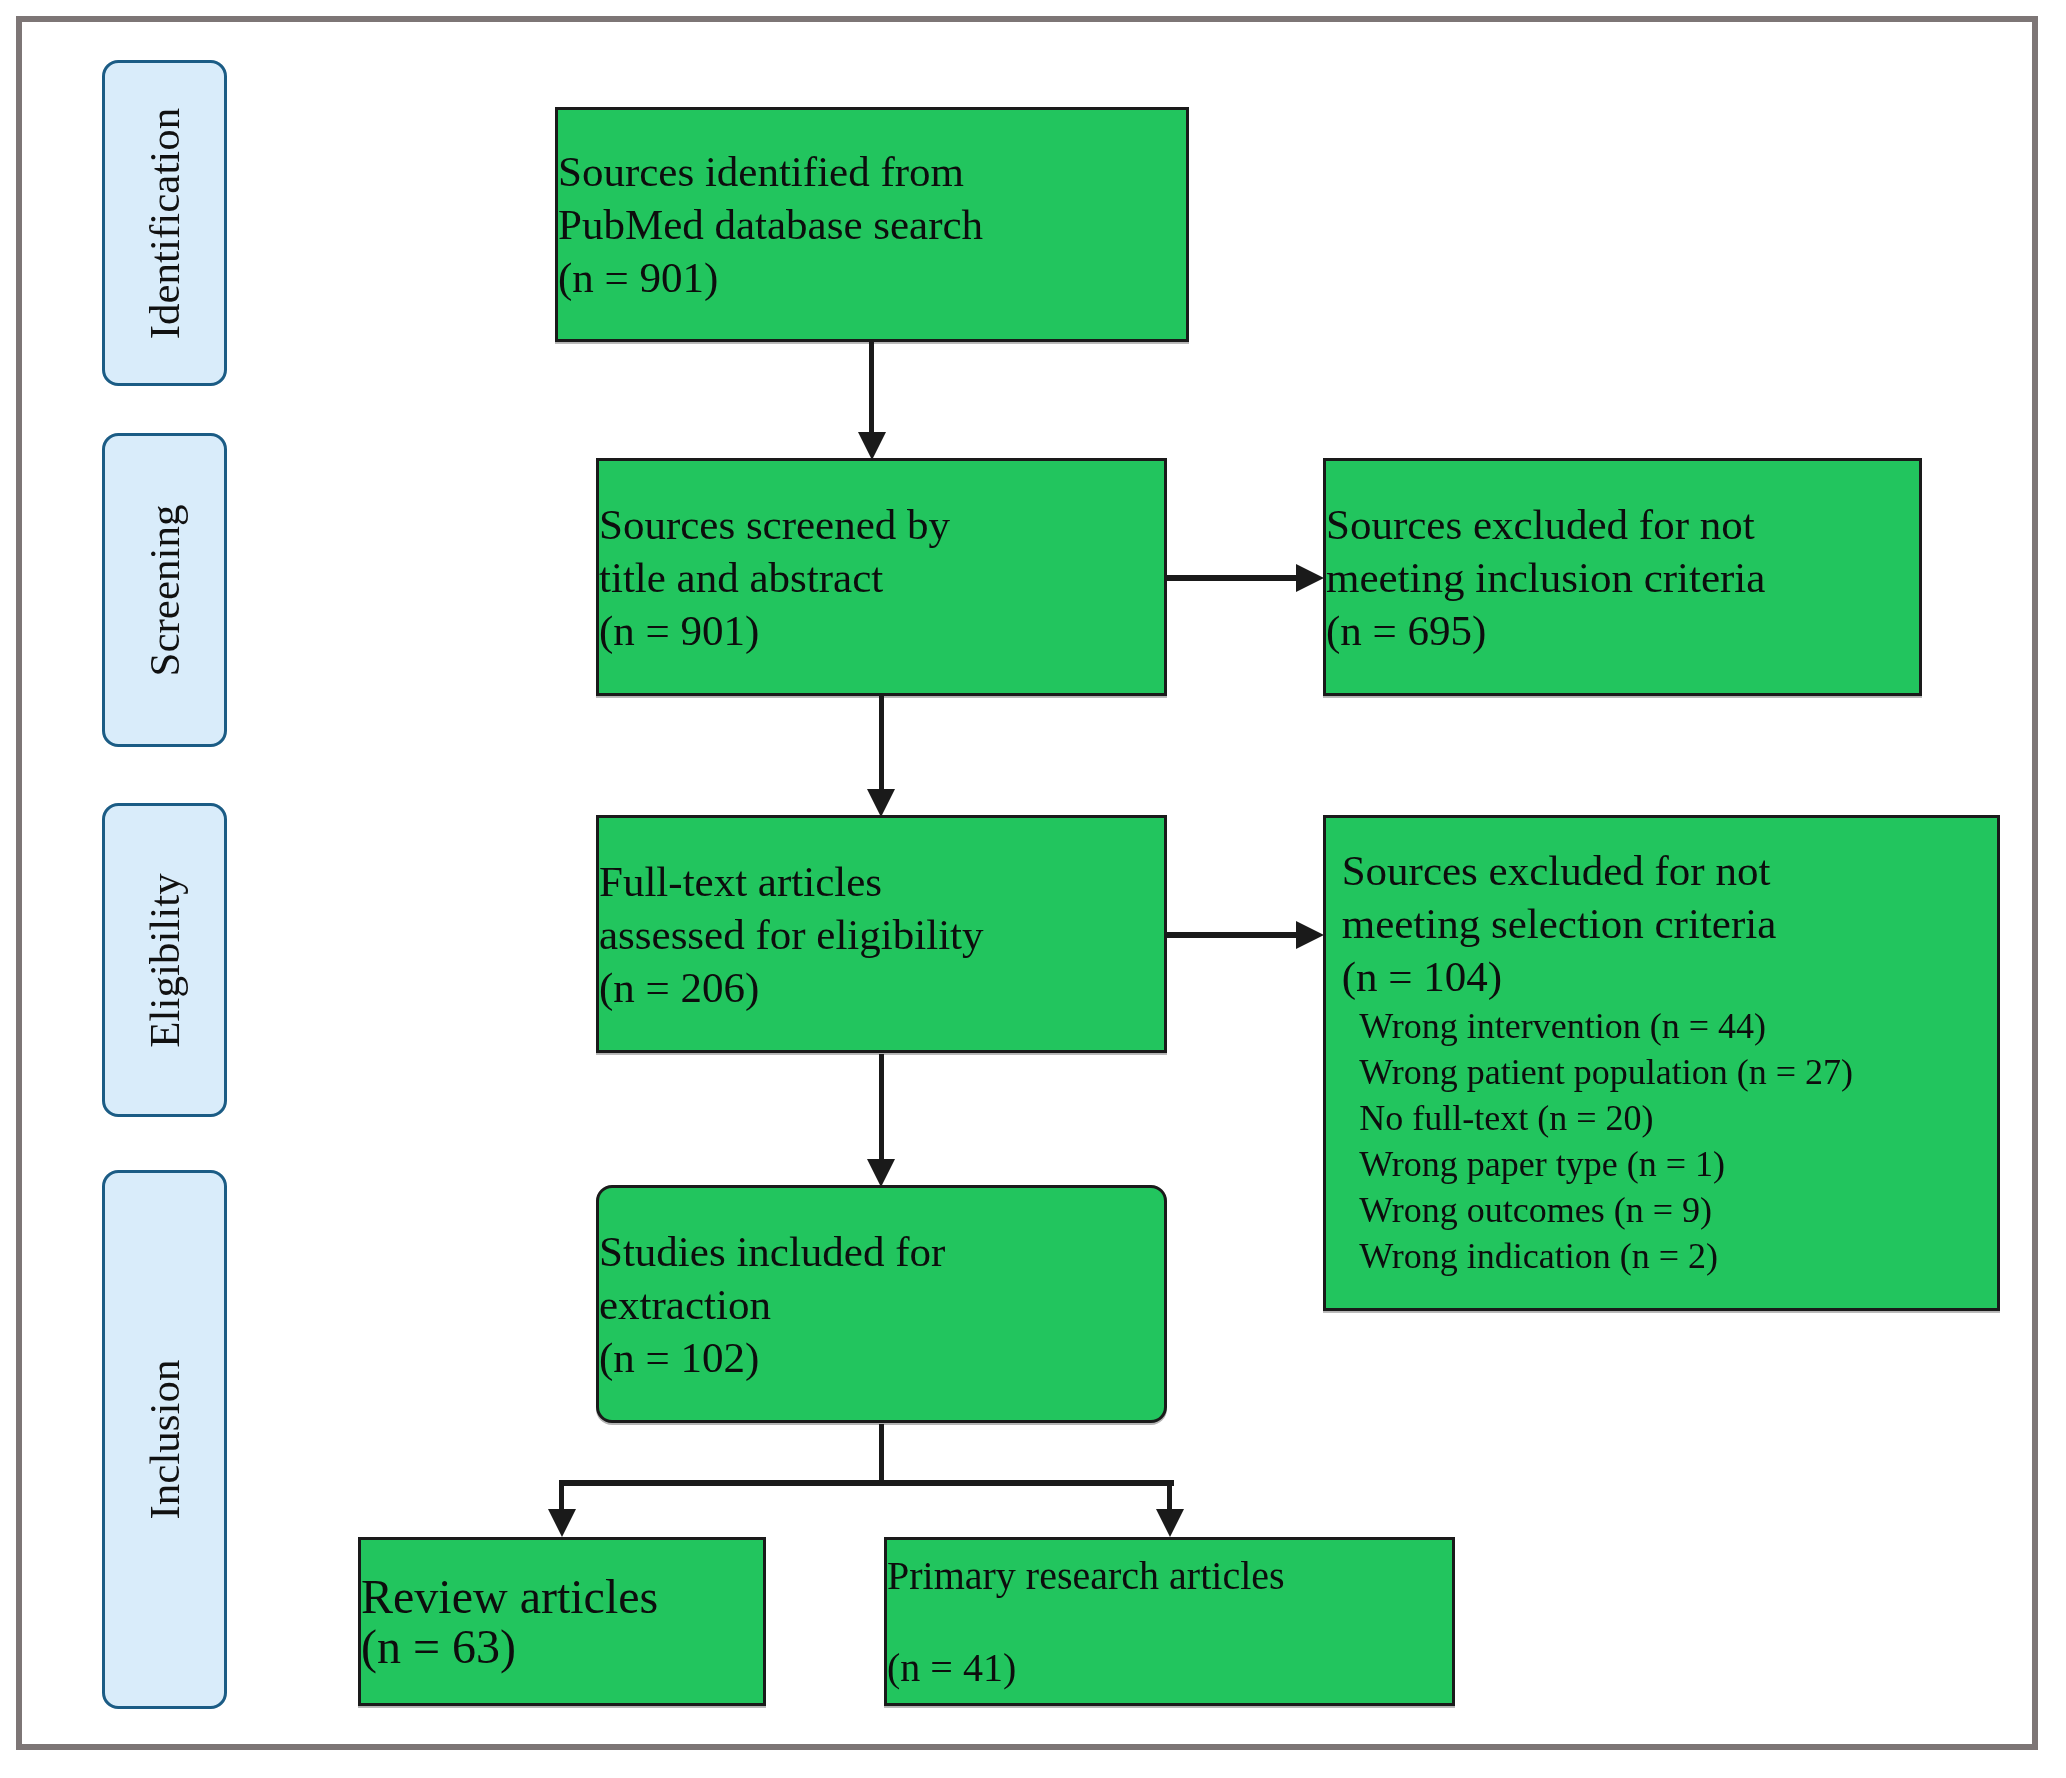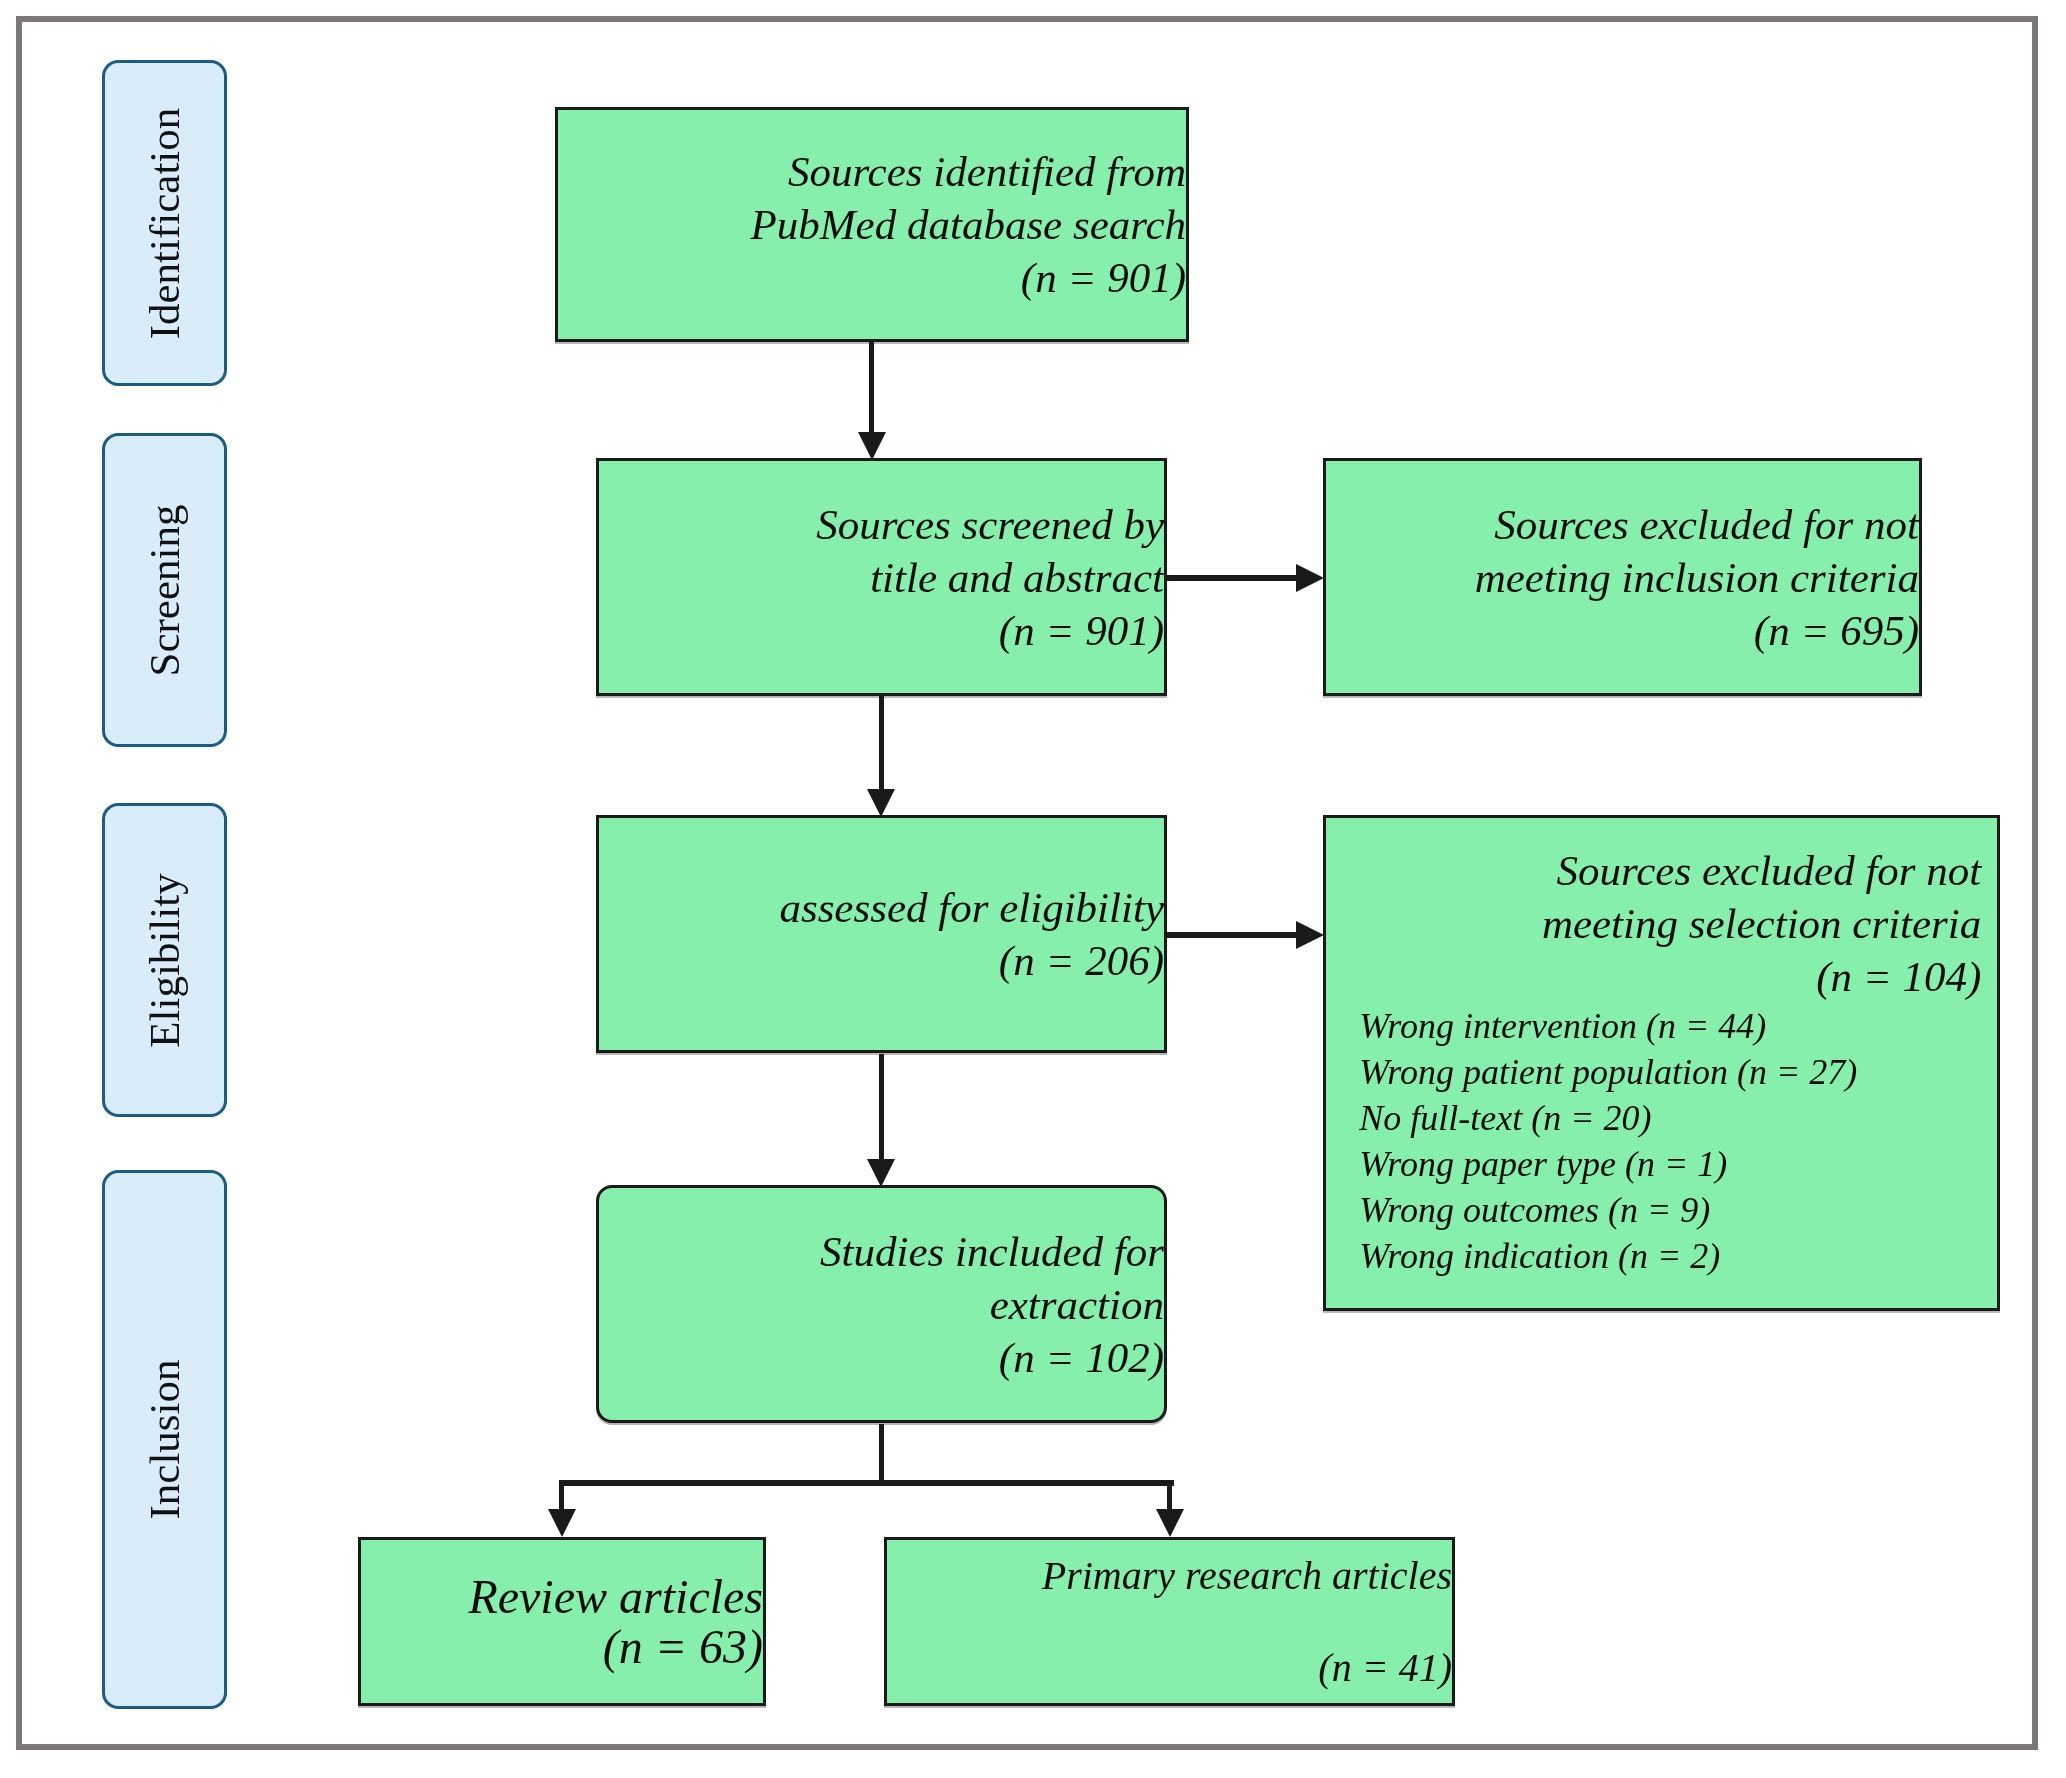--- a/index.html
+++ b/index.html
@@ -45,32 +45,31 @@
     color: #111111;
   }
   #stage-identification { left: 102px; top: 60px;  width: 125px; height: 326px; }
   #stage-screening      { left: 102px; top: 433px; width: 125px; height: 314px; }
   #stage-eligibility    { left: 102px; top: 803px;width: 125px; height: 314px; }
   #stage-inclusion      { left: 102px; top: 1170px;width: 125px; height: 539px; }
 
   
   .fbox {
     position: absolute;
-    background: #86efac;
+    background: #22c55e;
     border: 3.1px solid #1a1a1a;
     box-sizing: border-box;
     display: flex;
     flex-direction: column;
-    align-items: flex-end;
+    align-items: flex-start;
     justify-content: center;
     text-align: center;
     font-size: 43px;
     line-height: 53px;
     box-shadow: 0 1.9px 0 rgba(40,40,40,0.35);
-    font-style: italic;
   }
   #box-identified { left: 555px;  top: 107px;  width: 634px; height: 235px; }
   #box-screened   { left: 596px;  top: 458px;  width: 571px;  height: 238px; }
   #box-excl-screen{ left: 1323px; top: 458px;  width: 599px;  height: 238px; }
   #box-fulltext   { left: 596px;  top: 815px; width: 571px;  height: 238px; }
   #box-excl-elig  { left: 1323px; top: 815px; width: 677px; height: 496px;
                     justify-content: flex-start; padding: 26px 15.7px 12.5px 15.7px; }
   #box-included   { left: 596px;  top: 1185px; width: 571px;  height: 238px; border-radius: 16px; }
   #box-review     { left: 358px;  top: 1537px; width: 408px;  height: 169px; font-size: 48px; line-height: 50px; }
   #box-primary    { left: 884px; top: 1537px; width: 571px;  height: 169px; font-size: 40px; line-height: 50px; gap: 42px; }
@@ -154,20 +153,21 @@
     <span>(n = 901)</span>
   </div>
 
   <div class="fbox" id="box-excl-screen">
     <span>Sources excluded for not</span>
     <span>meeting inclusion criteria</span>
     <span>(n = 695)</span>
   </div>
 
   <div class="fbox" id="box-fulltext">
+    <span>Full-text articles</span>
     <span>assessed for eligibility</span>
     <span>(n = 206)</span>
   </div>
 
   <div class="fbox" id="box-excl-elig">
     <span>Sources excluded for not</span>
     <span>meeting selection criteria</span>
     <span>(n = 104)</span>
     <div class="reasons">
       <span class="reason-line">Wrong intervention (n = 44)</span>

